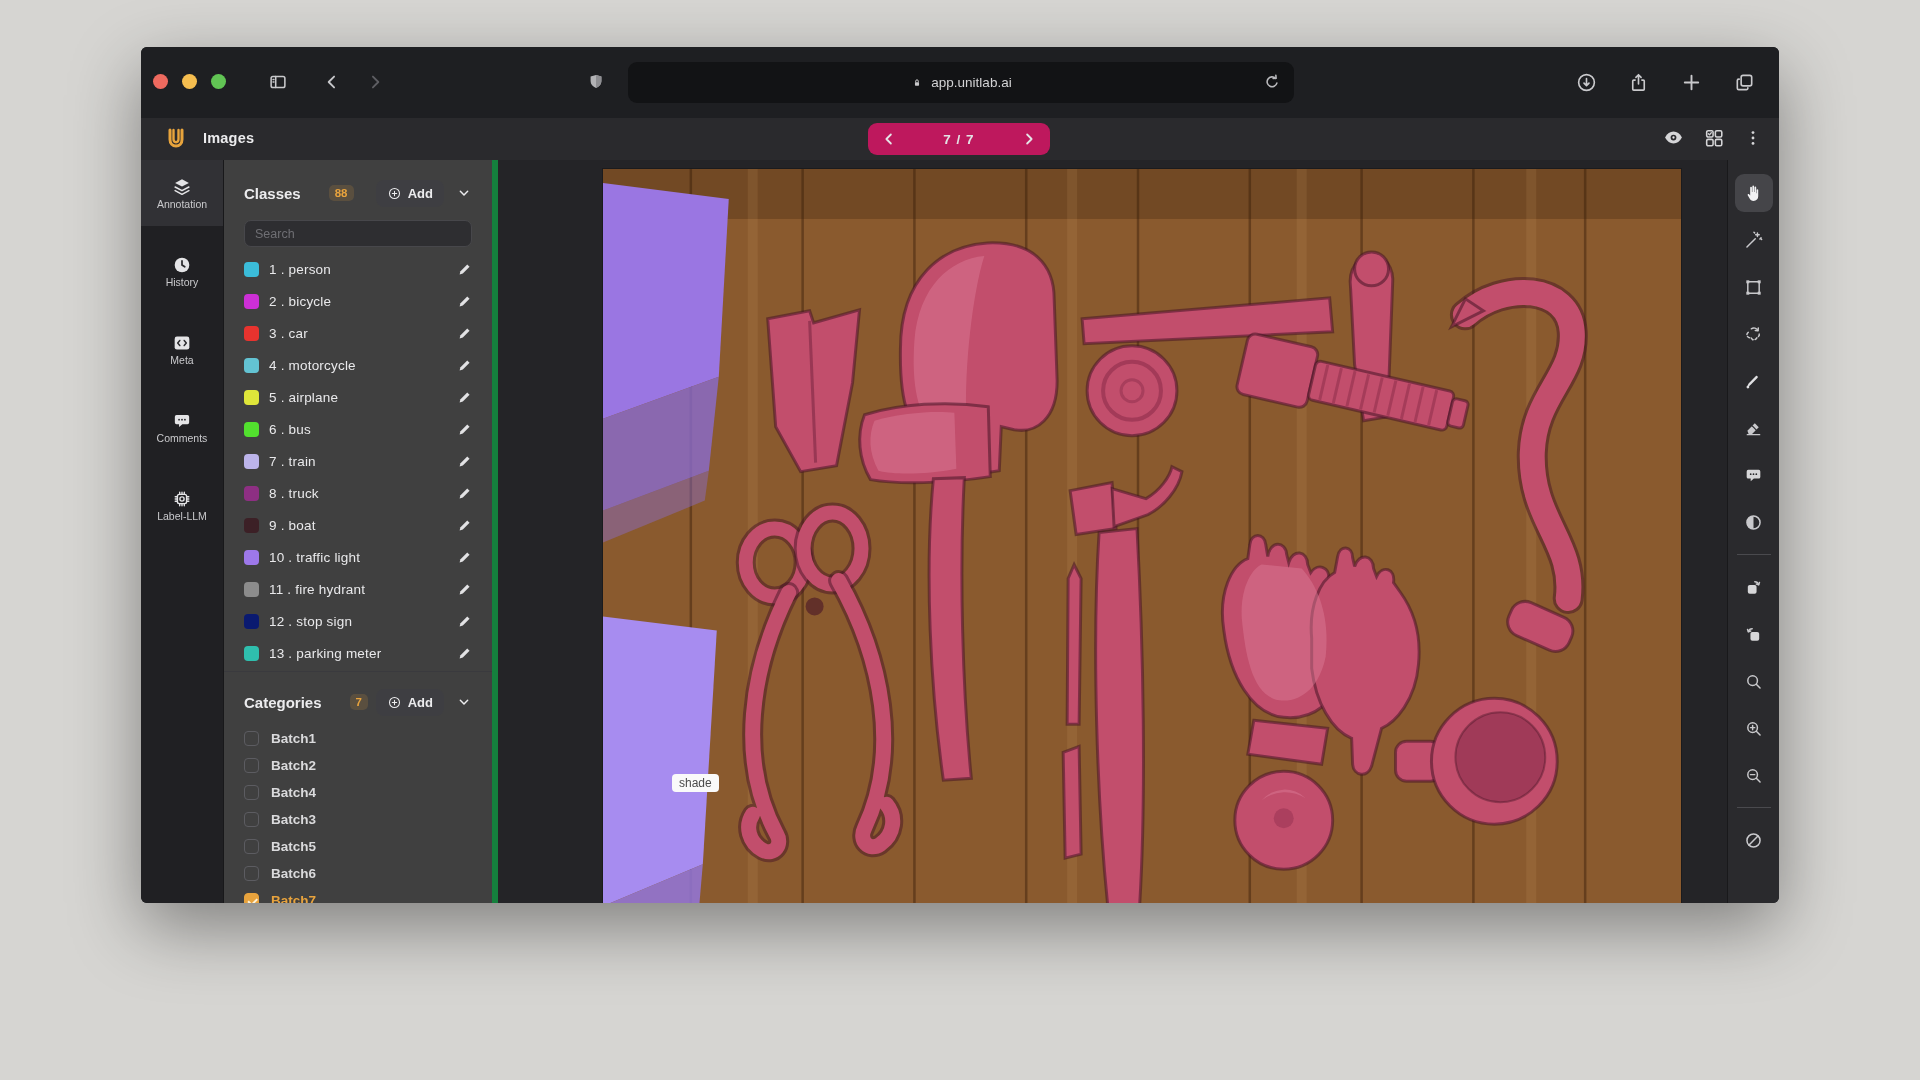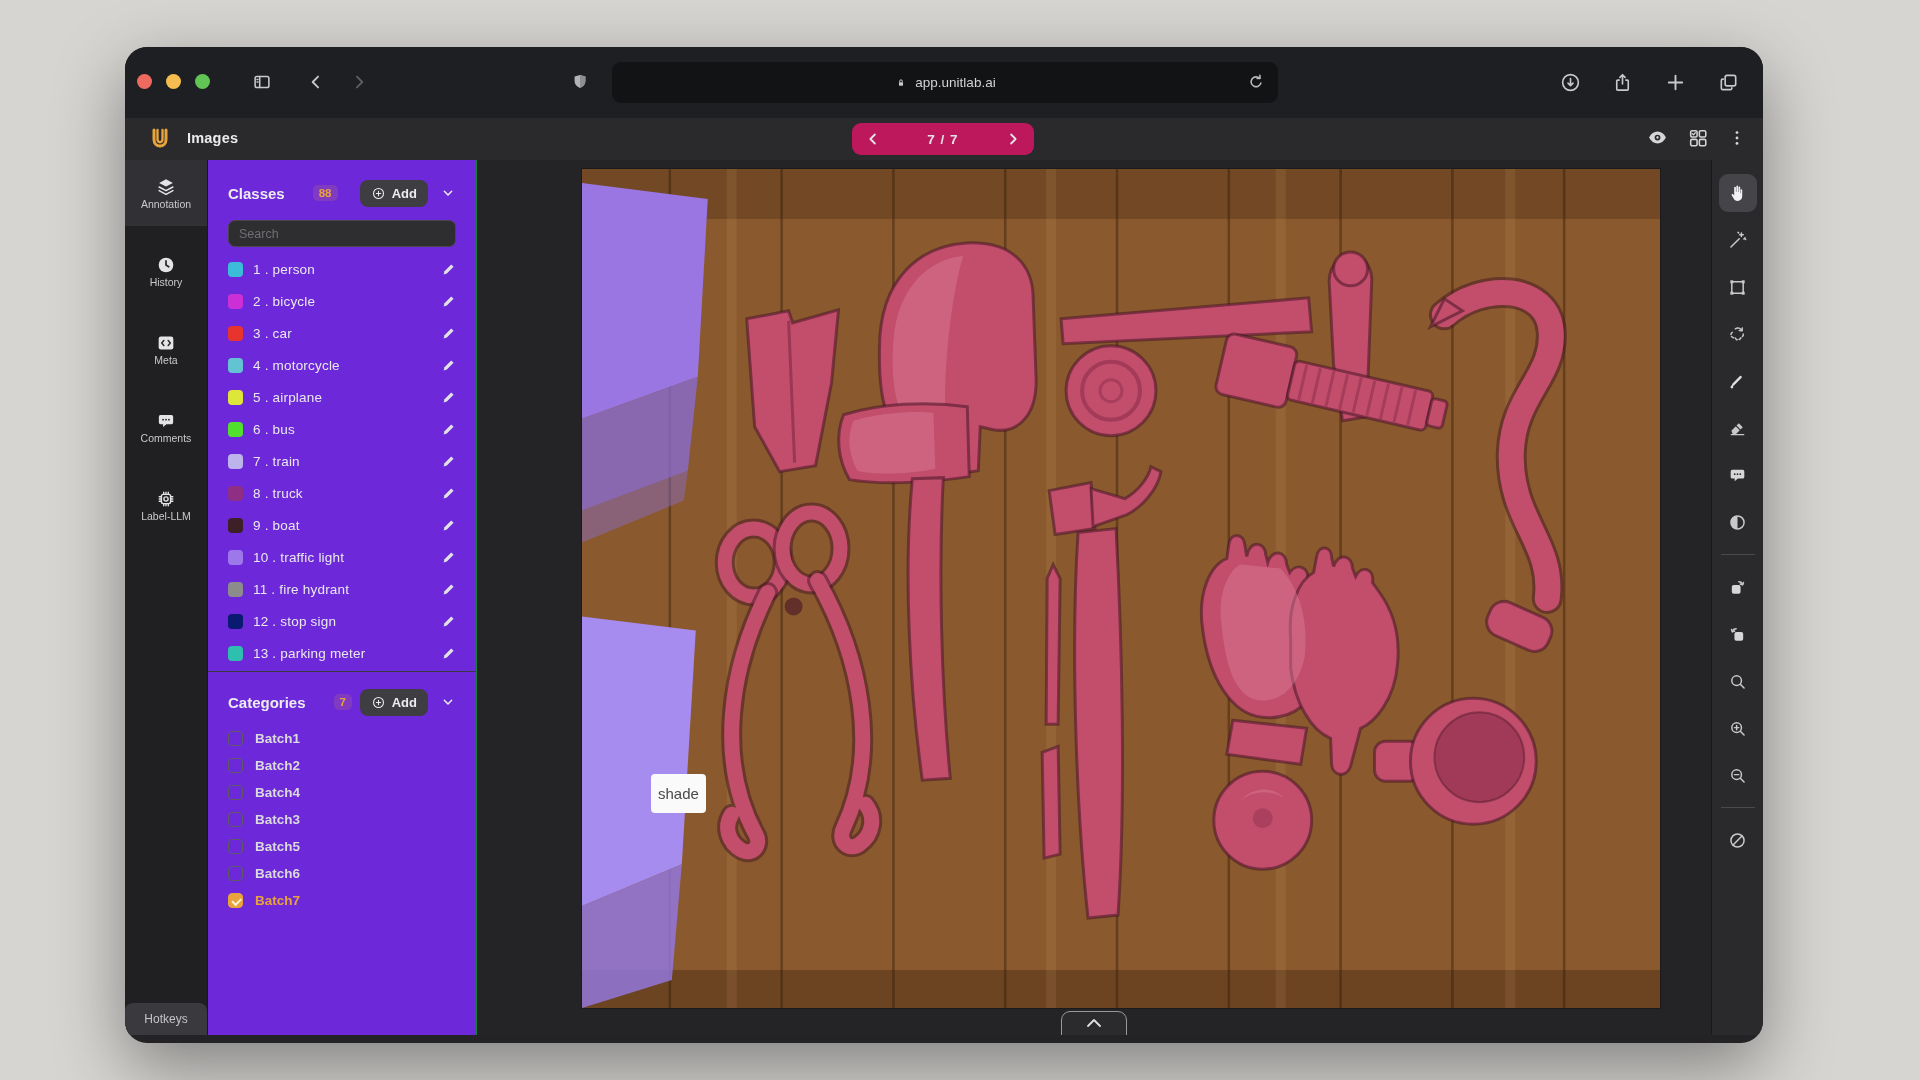--- a/index.html
+++ b/index.html
@@ -1,17 +1,17 @@
 <!DOCTYPE html>
 <html><head>
 <meta charset="utf-8">
 <style>
   html,body{margin:0;padding:0}
   body{width:1920px;height:1080px;background:#d6d5d2;font-family:"Liberation Sans",sans-serif;overflow:hidden;position:relative}
-  .window{position:absolute;left:125px;top:47px;width:1638px;height:996px;background:#232326;border-radius:22px;overflow:hidden;box-shadow:0 24px 70px rgba(0,0,0,.4)}
+  .window{position:absolute;left:141px;top:47px;width:1638px;height:856px;background:#232326;border-radius:6px;overflow:hidden;box-shadow:0 24px 70px rgba(0,0,0,.4)}
 
   
   .chrome{position:absolute;left:0;top:0;width:100%;height:71px;background:#1e1f22}
   .chrome svg{display:block}
   .traffic{position:absolute;top:27px;left:12px;display:flex;gap:14px}
   .traffic span{width:15px;height:15px;border-radius:50%}
   .tl-red{background:#ee6a5f}.tl-yellow{background:#f5bd4f}.tl-green{background:#61c454}
   .chrome-btn{position:absolute;top:20px;width:30px;height:30px;display:flex;align-items:center;justify-content:center;border-radius:6px}
   .url-pill{position:absolute;left:487px;top:15px;width:666px;height:41px;background:#121315;border-radius:9px;display:flex;align-items:center;justify-content:center;gap:7px;color:#d3d3d5;font-size:13.5px}
   .url-refresh{position:absolute;right:11px;top:9px}
@@ -25,21 +25,21 @@
   .appbar-right{position:absolute;right:16px;top:8px;display:flex;gap:18px;align-items:center}
 
   
   .body{position:absolute;left:0;top:113px;width:100%;height:875px;display:flex}
   .rail{width:82px;background:#202023;border-right:1px solid #18181a;position:relative;flex:none}
   .rail-item{width:82px;height:66px;display:flex;flex-direction:column;align-items:center;justify-content:center;color:#c9c9cc;font-size:10.5px}
   .rail-item.active{background:#313135}
   .rail-item + .rail-item{margin-top:12px}
   .hotkeys{position:absolute;bottom:0;left:0;width:82px;height:32px;background:#3a3a3e;border-radius:8px 8px 0 0;display:flex;align-items:center;justify-content:center;color:#c4c4c6;font-size:12px}
 
-  .panel{width:268px;background:#6d28d9;border-right:1px solid #15803d;position:relative;flex:none;overflow:hidden}
+  .panel{width:268px;background:#404040;border-right:6px solid #15803d;position:relative;flex:none;overflow:hidden}
   .sec-head{display:flex;align-items:center;padding:0 20px;height:34px}
   .sec-title{font-size:15px;font-weight:bold;color:#ececee}
   .badge{margin-left:28px;background:rgba(232,163,61,.16);color:#e8a33d;font-size:11.5px;font-weight:bold;padding:2px 6px;border-radius:5px}
   .add-btn{margin-left:auto;background:#3e3e42;border-radius:8px;height:27px;padding:0 11px;display:flex;align-items:center;gap:6px;color:#ececee;font-size:13px;font-weight:bold}
   .chev-btn{margin-left:12px;display:flex}
   .search{margin:10px 20px 6px;height:27px;background:#2e2e31;border:1px solid #47474b;border-radius:7px;padding:0 10px;box-sizing:border-box;width:228px;color:#c6c6c8;font-size:12.5px;outline:none}
   .search::placeholder{color:#6f6f74}
   .class-list{height:418px;overflow:hidden}
   .class-row{height:32px;display:flex;align-items:center;padding:0 20px;gap:10px}
   .swatch{width:15px;height:15px;border-radius:4px;flex:none}
@@ -50,21 +50,21 @@
   .cat-list{margin-top:6px}
   .cat-row{height:27px;display:flex;align-items:center;padding:0 20px;gap:12px}
   .checkbox{width:15px;height:15px;border:1.5px solid #5c5c61;border-radius:4px;box-sizing:border-box;position:relative;flex:none}
   .cat-label{font-size:13.5px;font-weight:bold;color:#dadadc}
   .cat-row.checked .checkbox{background:#e8a33d;border-color:#e8a33d}
   .cat-row.checked .checkbox::after{content:"";position:absolute;left:3px;top:3.5px;width:7px;height:3.5px;border-left:2px solid #fdf2d8;border-bottom:2px solid #fdf2d8;transform:rotate(-45deg)}
   .cat-row.checked .cat-label{color:#e8a33d}
 
   .canvas{flex:1;background:#242427;position:relative;overflow:hidden}
   .img-wrap{position:absolute;left:105px;top:9px;width:1078px;height:839px;box-shadow:0 0 0 1px rgba(0,0,0,.25)}
-  .shade-label{position:absolute;left:174px;top:614px;background:#fafafa;color:#4a4a4a;font-size:15px;padding:12px 7px;border-radius:4px;line-height:1}
+  .shade-label{position:absolute;left:174px;top:614px;background:#fafafa;color:#4a4a4a;font-size:12px;padding:3px 7px;border-radius:4px;line-height:1}
   .canvas-up{position:absolute;left:50%;bottom:-10px;transform:translateX(-50%);width:66px;height:34px;background:rgba(44,44,47,.92);border:1.5px solid #99999d;border-radius:9px;display:flex;align-items:flex-start;justify-content:center;padding-top:5px;box-sizing:border-box}
 
   .toolbar{width:51px;background:#2a2a2d;border-left:1px solid #19191b;display:flex;flex-direction:column;align-items:center;padding-top:14px;flex:none}
   .tool{width:38px;height:38px;display:flex;align-items:center;justify-content:center;border-radius:9px;margin-bottom:9px}
   .tool.active{background:#454549}
   .tb-div{width:34px;height:1px;background:#4a4a4e;margin:4px 0 13px}
 
   .ic{stroke:#c9c9cc;stroke-width:1.7;fill:none;stroke-linecap:round;stroke-linejoin:round}
   .icf{fill:#d6d6d8;stroke:none}
 </style>

